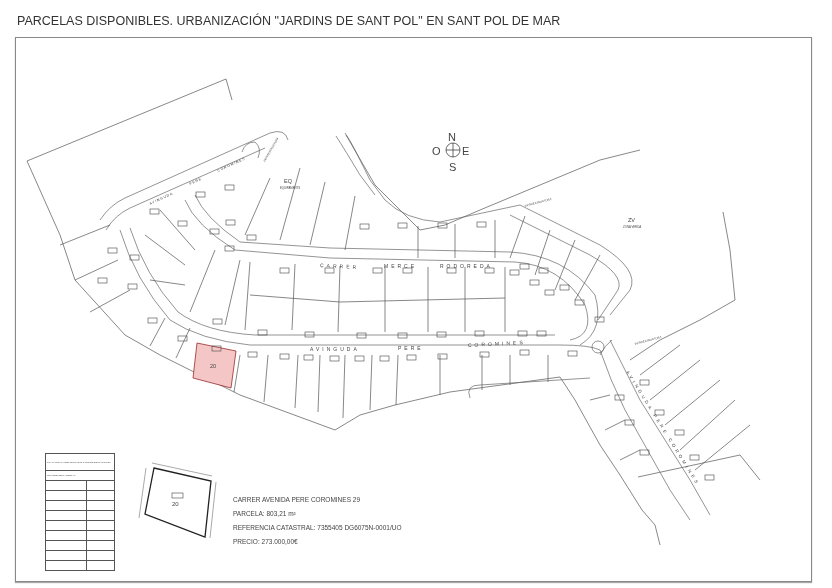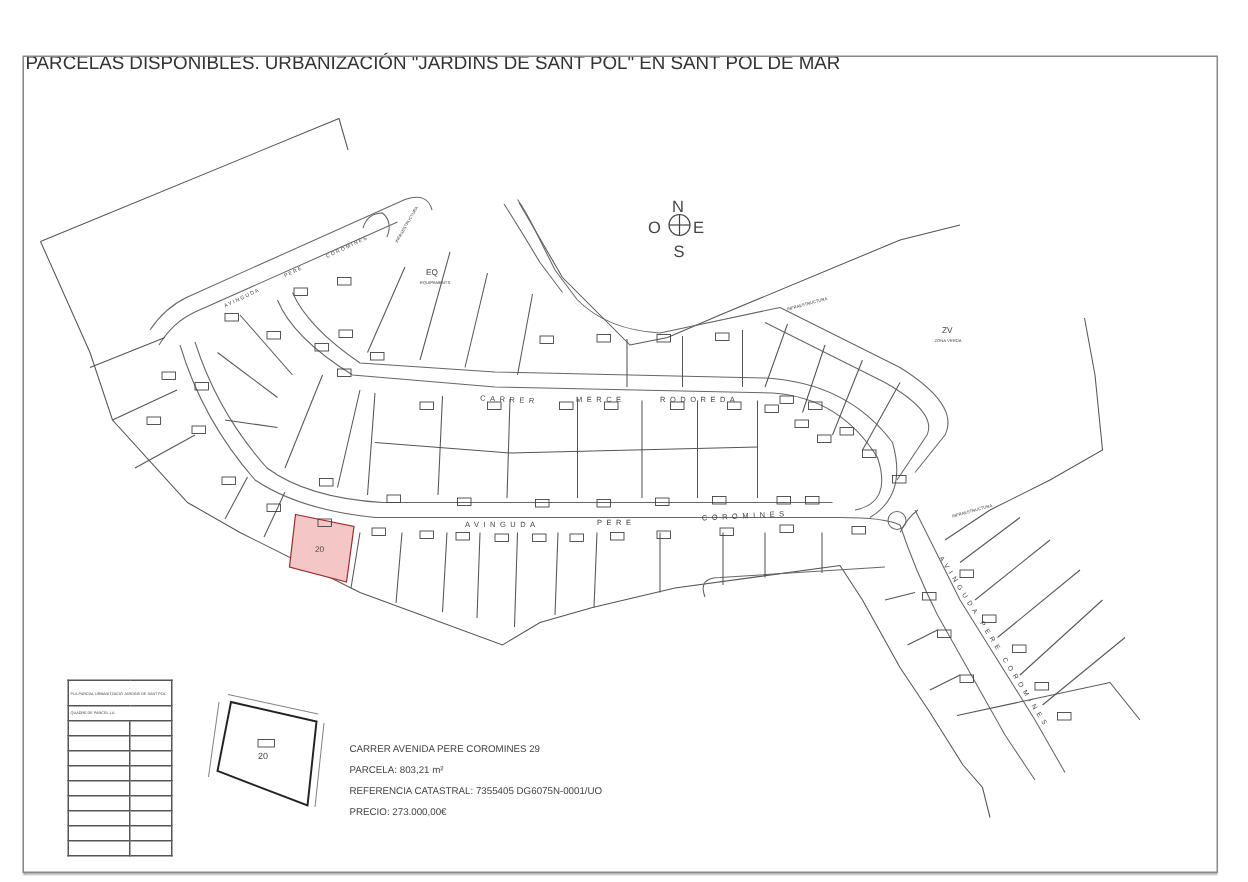--- a/index.html
+++ b/index.html
@@ -1,17 +1,17 @@
 <!DOCTYPE html>
 <html><head>
 <meta charset="utf-8">
 <style>
   html,body{margin:0;padding:0;background:#fff;}
   body{width:832px;height:588px;position:relative;overflow:hidden;font-family:"Liberation Sans",sans-serif;color:#333;}
-  .title{position:absolute;left:17px;top:14px;font-size:12.5px;color:#333;letter-spacing:0;white-space:nowrap;margin-top:21px;}
+  .title{position:absolute;left:17px;top:14px;font-size:12.5px;color:#333;letter-spacing:0;white-space:nowrap;}
   .frame{position:absolute;left:15px;top:37px;width:797px;height:545px;border:1px solid #888;box-shadow:0 1px 1px #aaa;box-sizing:border-box;}
   svg.plan{position:absolute;left:0;top:0;}
   .info{position:absolute;left:233px;font-size:6.5px;color:#444;white-space:nowrap;}
   .tbl{position:absolute;left:45px;top:453px;width:70px;border-collapse:collapse;font-size:2.5px;color:#444;}
   .tbl td{border:0.6px solid #555;height:9px;padding:0 1px;}
 </style>
 </head>
 <body>
 
 <div class="title">PARCELAS DISPONIBLES. URBANIZACIÓN "JARDINS DE SANT POL" EN SANT POL DE MAR</div>

